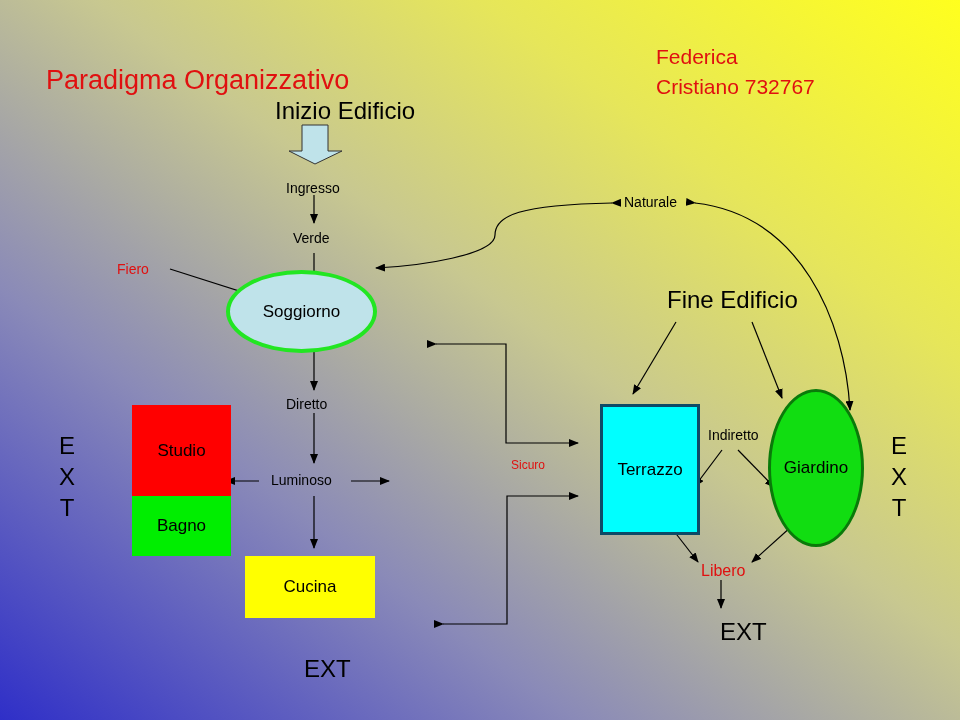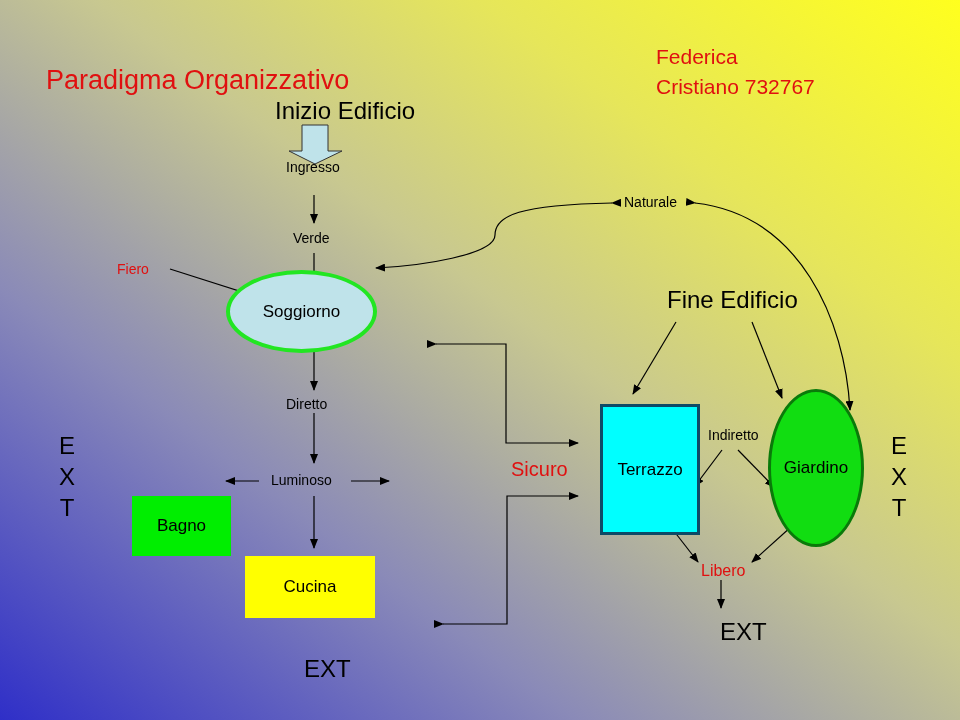--- a/index.html
+++ b/index.html
@@ -56,35 +56,38 @@
     </g>
   </svg>
 
   <div class="txt red title" style="left:46px; top:47px;margin-top:20px;">Paradigma Organizzativo</div>
   <div class="txt red author" style="left:656px; top:42px;">Federica</div>
   <div class="txt red author" style="left:656px; top:72px;">Cristiano 732767</div>
 
   <div class="txt big" style="left:249px; top:99px;">Inizio Edificio</div>
   <div class="txt big" style="left:641px; top:288px;">Fine Edificio</div>
 
-  <div class="txt small" style="left:286px; top:160px;text-align:center;">Ingresso</div>
+  <div class="txt small" style="left:286px; top:181px;text-align:center;">Ingresso</div>
   <div class="txt small" style="left:293px; top:231px;">Verde</div>
   <div class="txt small" style="left:624px; top:195px;">Naturale</div>
   <div class="txt small" style="left:286px; top:397px;">Diretto</div>
   <div class="txt small" style="left:271px; top:473px;">Luminoso</div>
   <div class="txt small" style="left:708px; top:428px;">Indiretto</div>
 
   <div class="txt red node" style="left:117px; top:262px; font-size:14px;">Fiero</div>
-  <div class="txt red node" style="left:511px; top:459px; font-size:20px;">Sicuro</div>
+  <div class="txt red node" style="left:511px; top:459px; font-size:12px;">Sicuro</div>
   <div class="txt red node" style="left:701px; top:563px; font-size:16px;">Libero</div>
 
   <div class="shape" style="left:226px; top:270px; width:151px; height:83px; border-radius:50%; background:#bfe3ea; border:4px solid #22e622;">
     <span>Soggiorno</span>
   </div>
 
+  <div class="shape" style="left:132px; top:405px; width:99px; height:91px; background:#ff0000;">
+    <span>Studio</span>
+  </div>
   <div class="shape" style="left:132px; top:496px; width:99px; height:60px; background:#00ee00;">
     <span>Bagno</span>
   </div>
 
 
   <div class="shape" style="left:245px; top:556px; width:130px; height:62px; background:#ffff00;">
     <span>Cucina</span>
   </div>
 
   <div class="shape" style="left:600px; top:404px; width:100px; height:131px; background:#00ffff; border:3px solid #0e4a66;">

